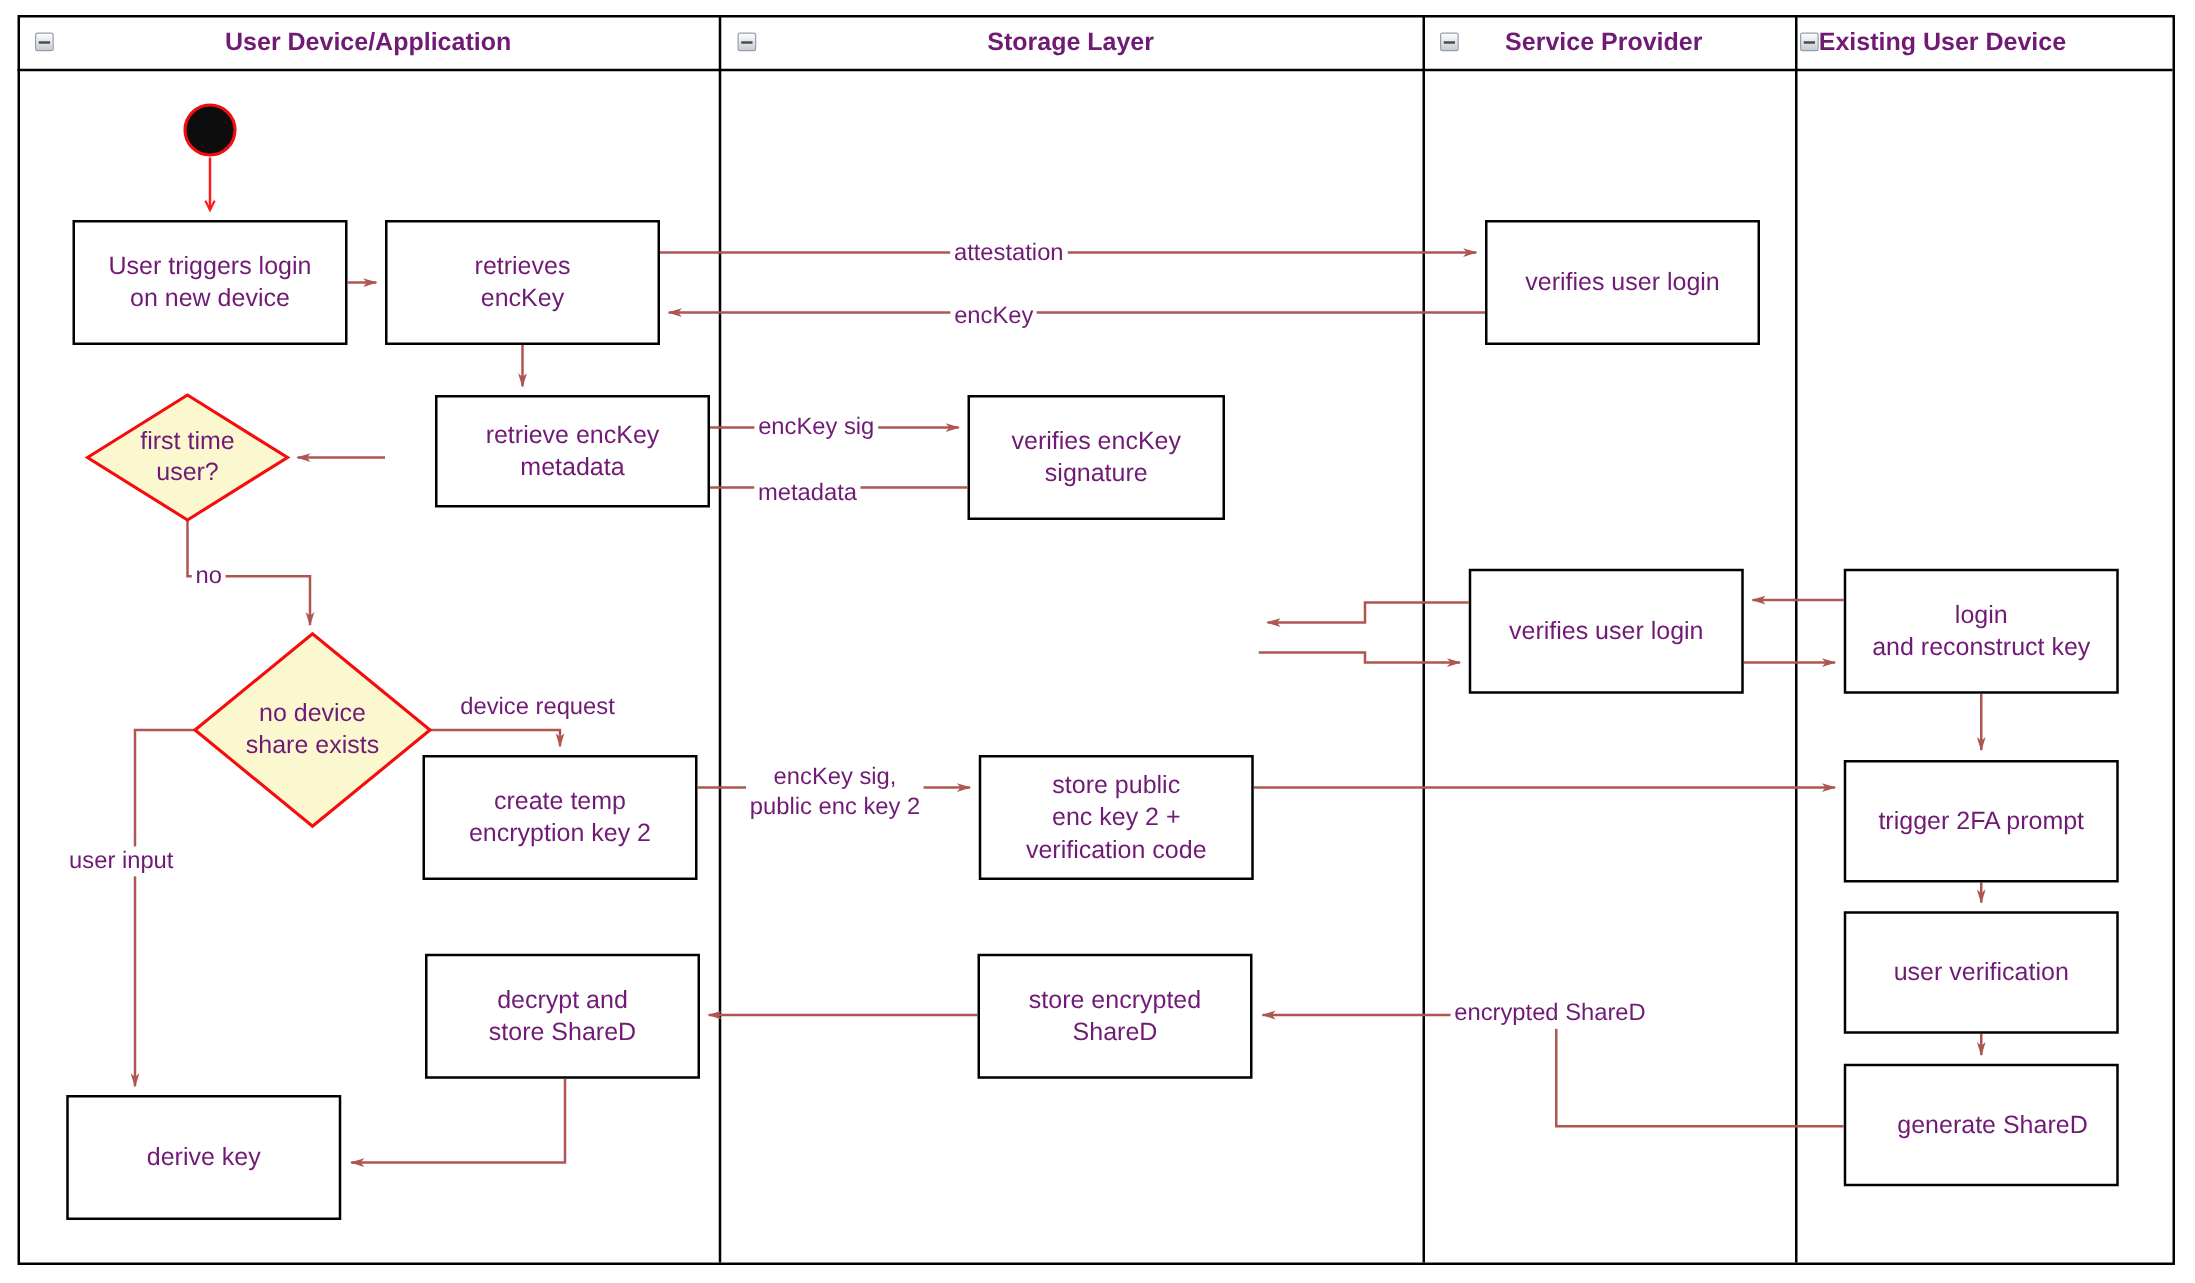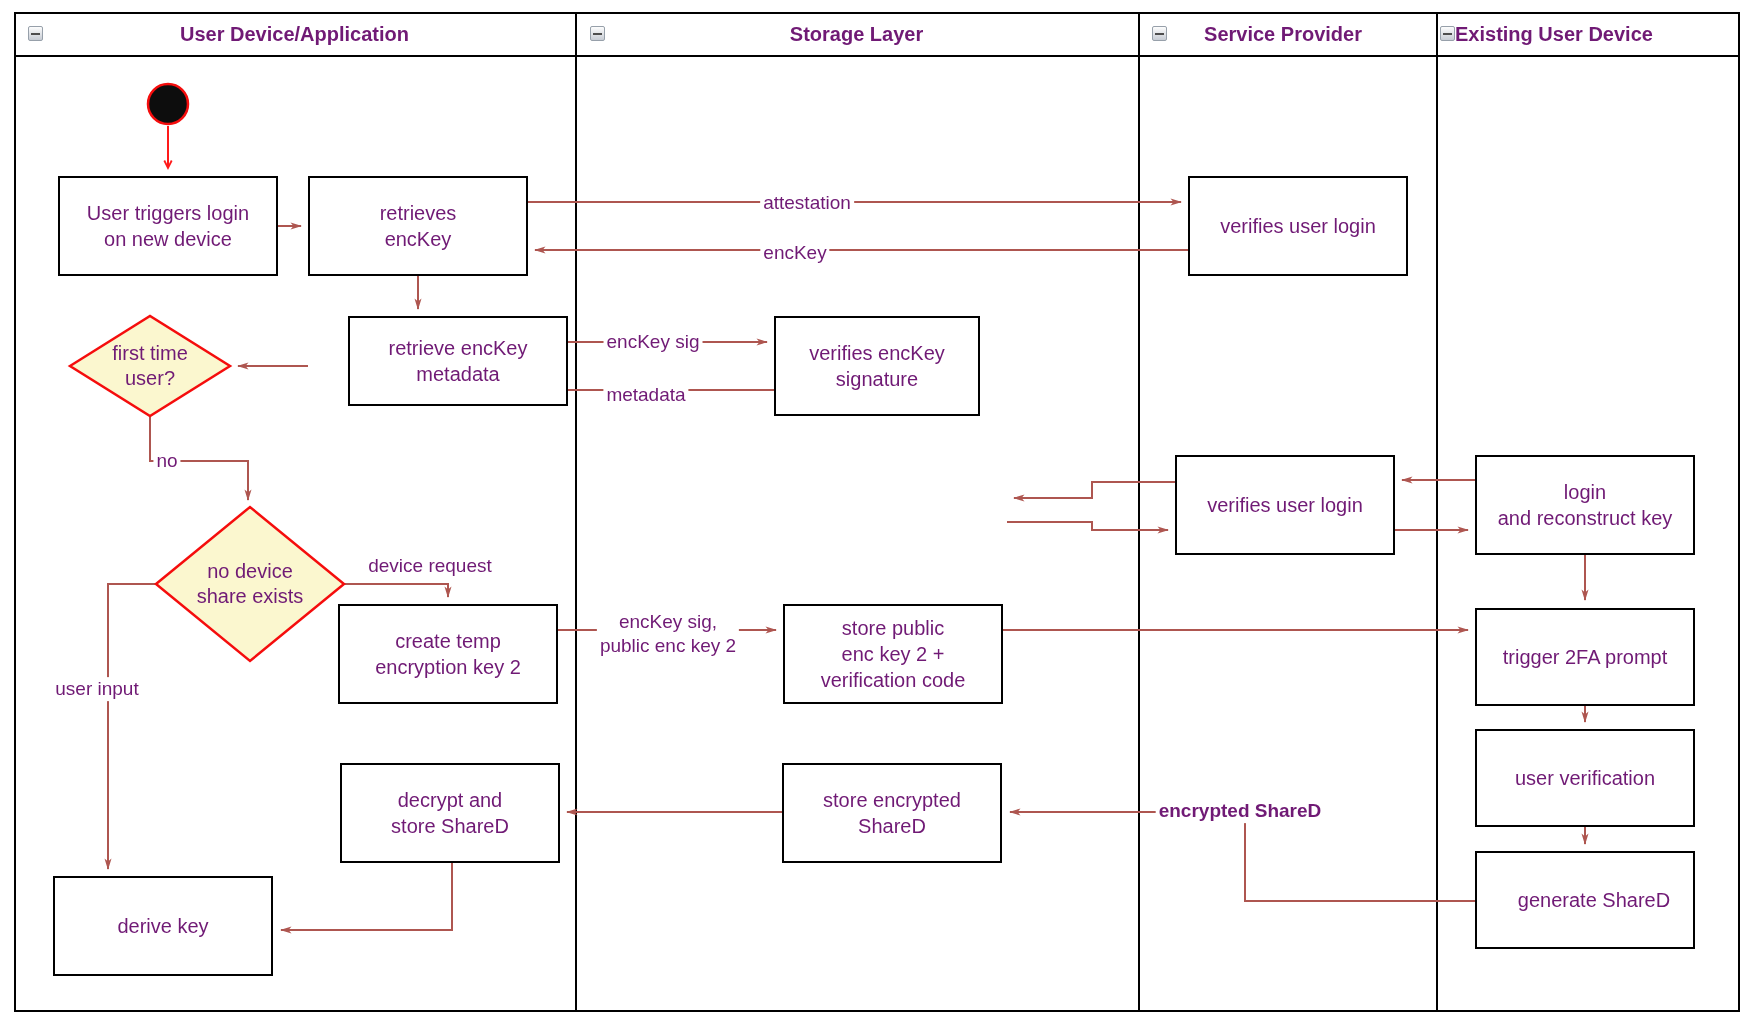--- a/index.html
+++ b/index.html
@@ -122,15 +122,15 @@
 
   <div class="edge-label" style="left:807px;top:203px;">attestation</div>
   <div class="edge-label" style="left:795px;top:253px;">encKey</div>
   <div class="edge-label" style="left:653px;top:342px;">encKey sig</div>
   <div class="edge-label" style="left:646px;top:395px;">metadata</div>
   <div class="edge-label" style="left:167px;top:461px;">no</div>
   <div class="edge-label" style="left:430px;top:566px;">device request</div>
   <div class="edge-label" style="left:97px;top:689px;">user input</div>
   <div class="edge-label" style="left:668px;top:634px;">encKey sig,
 public enc key 2</div>
-  <div class="edge-label" style="left:1240px;top:811px;font-weight:bold;">encrypted ShareD</div>
+  <div class="edge-label" style="left:1240px;top:811px;">encrypted ShareD</div>
 
 </div>
 
 </body></html>

